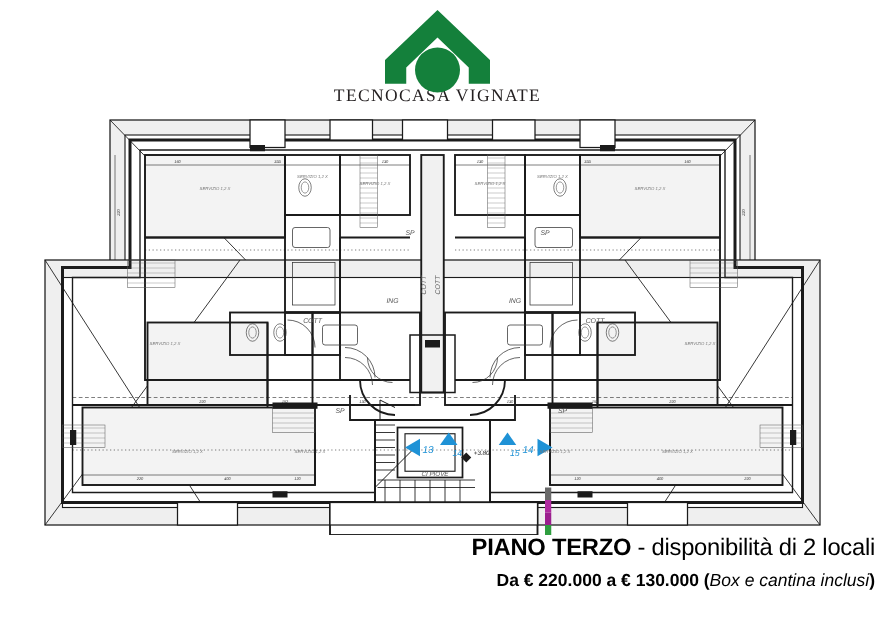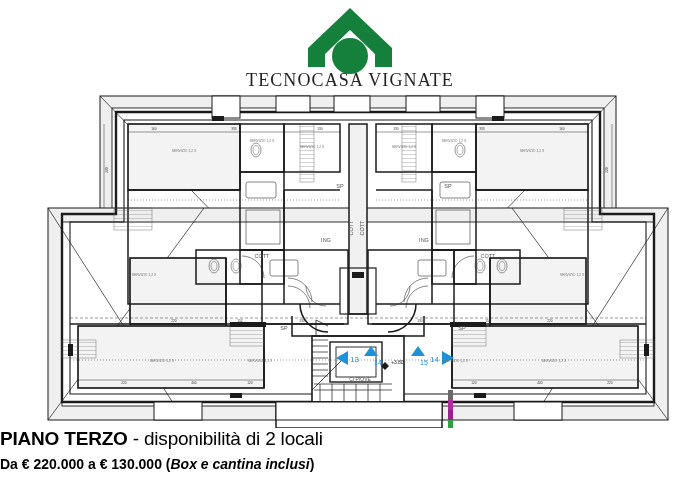--- a/index.html
+++ b/index.html
@@ -34,58 +34,58 @@
   #brand-logo-mark .dot {
     position: absolute;
     left: 50%; top: 32px;
     transform: translateX(-50%);
     width: 36px; height: 36px;
     border-radius: 50%;
     background: #14803b;
   }
   #brand-wordmark {
     font-family: "Liberation Serif", serif;
-    font-size: 18px;
+    font-size: 14px;
     letter-spacing: 1.1px;
     color: #231f20;
     margin-top: 2px;
     white-space: nowrap;
   }
 
   
   #floorplan-wrap {
     position: absolute;
-    left: 44px; top: 90px;
-    width: 628px; height: 338px;
+    left: 32px; top: 90px;
+    width: 628px; height: 338px; font-style: italic;
   }
   #floorplan-svg { display:block; width: 628px; height: 338px; }
 
   
   #caption-block {
     position: absolute;
     left: 0; top: 428px;
     width: 700px;
-    text-align: left;
+    text-align: right;
   }
   #caption-title {
     font-size: 19px;
     line-height: 22px;
     letter-spacing: -0.2px;
     white-space: nowrap;
   }
   #caption-title .strong { font-weight: bold; }
   #caption-title .light  { font-weight: normal; }
   #caption-price {
     font-size: 14px;
     font-weight: bold;
     line-height: 20px;
     margin-top: 4px;
     white-space: nowrap;
   }
-  #caption-price .ital { font-style: italic; font-weight: bold; }
+  #caption-price .ital { font-style: italic; font-weight: normal; }
 </style>
 </head>
 <body>
 
 <div id="brand-header">
   <div id="brand-logo-mark">
     <svg class="chevron" viewBox="0 0 86 62">
       <polygon points="43,2 85,42 85,61 68,61 68,48 43,24 18,48 18,61 1,61 1,42" fill="#14803b"></polygon>
     </svg>
     <div class="dot"></div>

